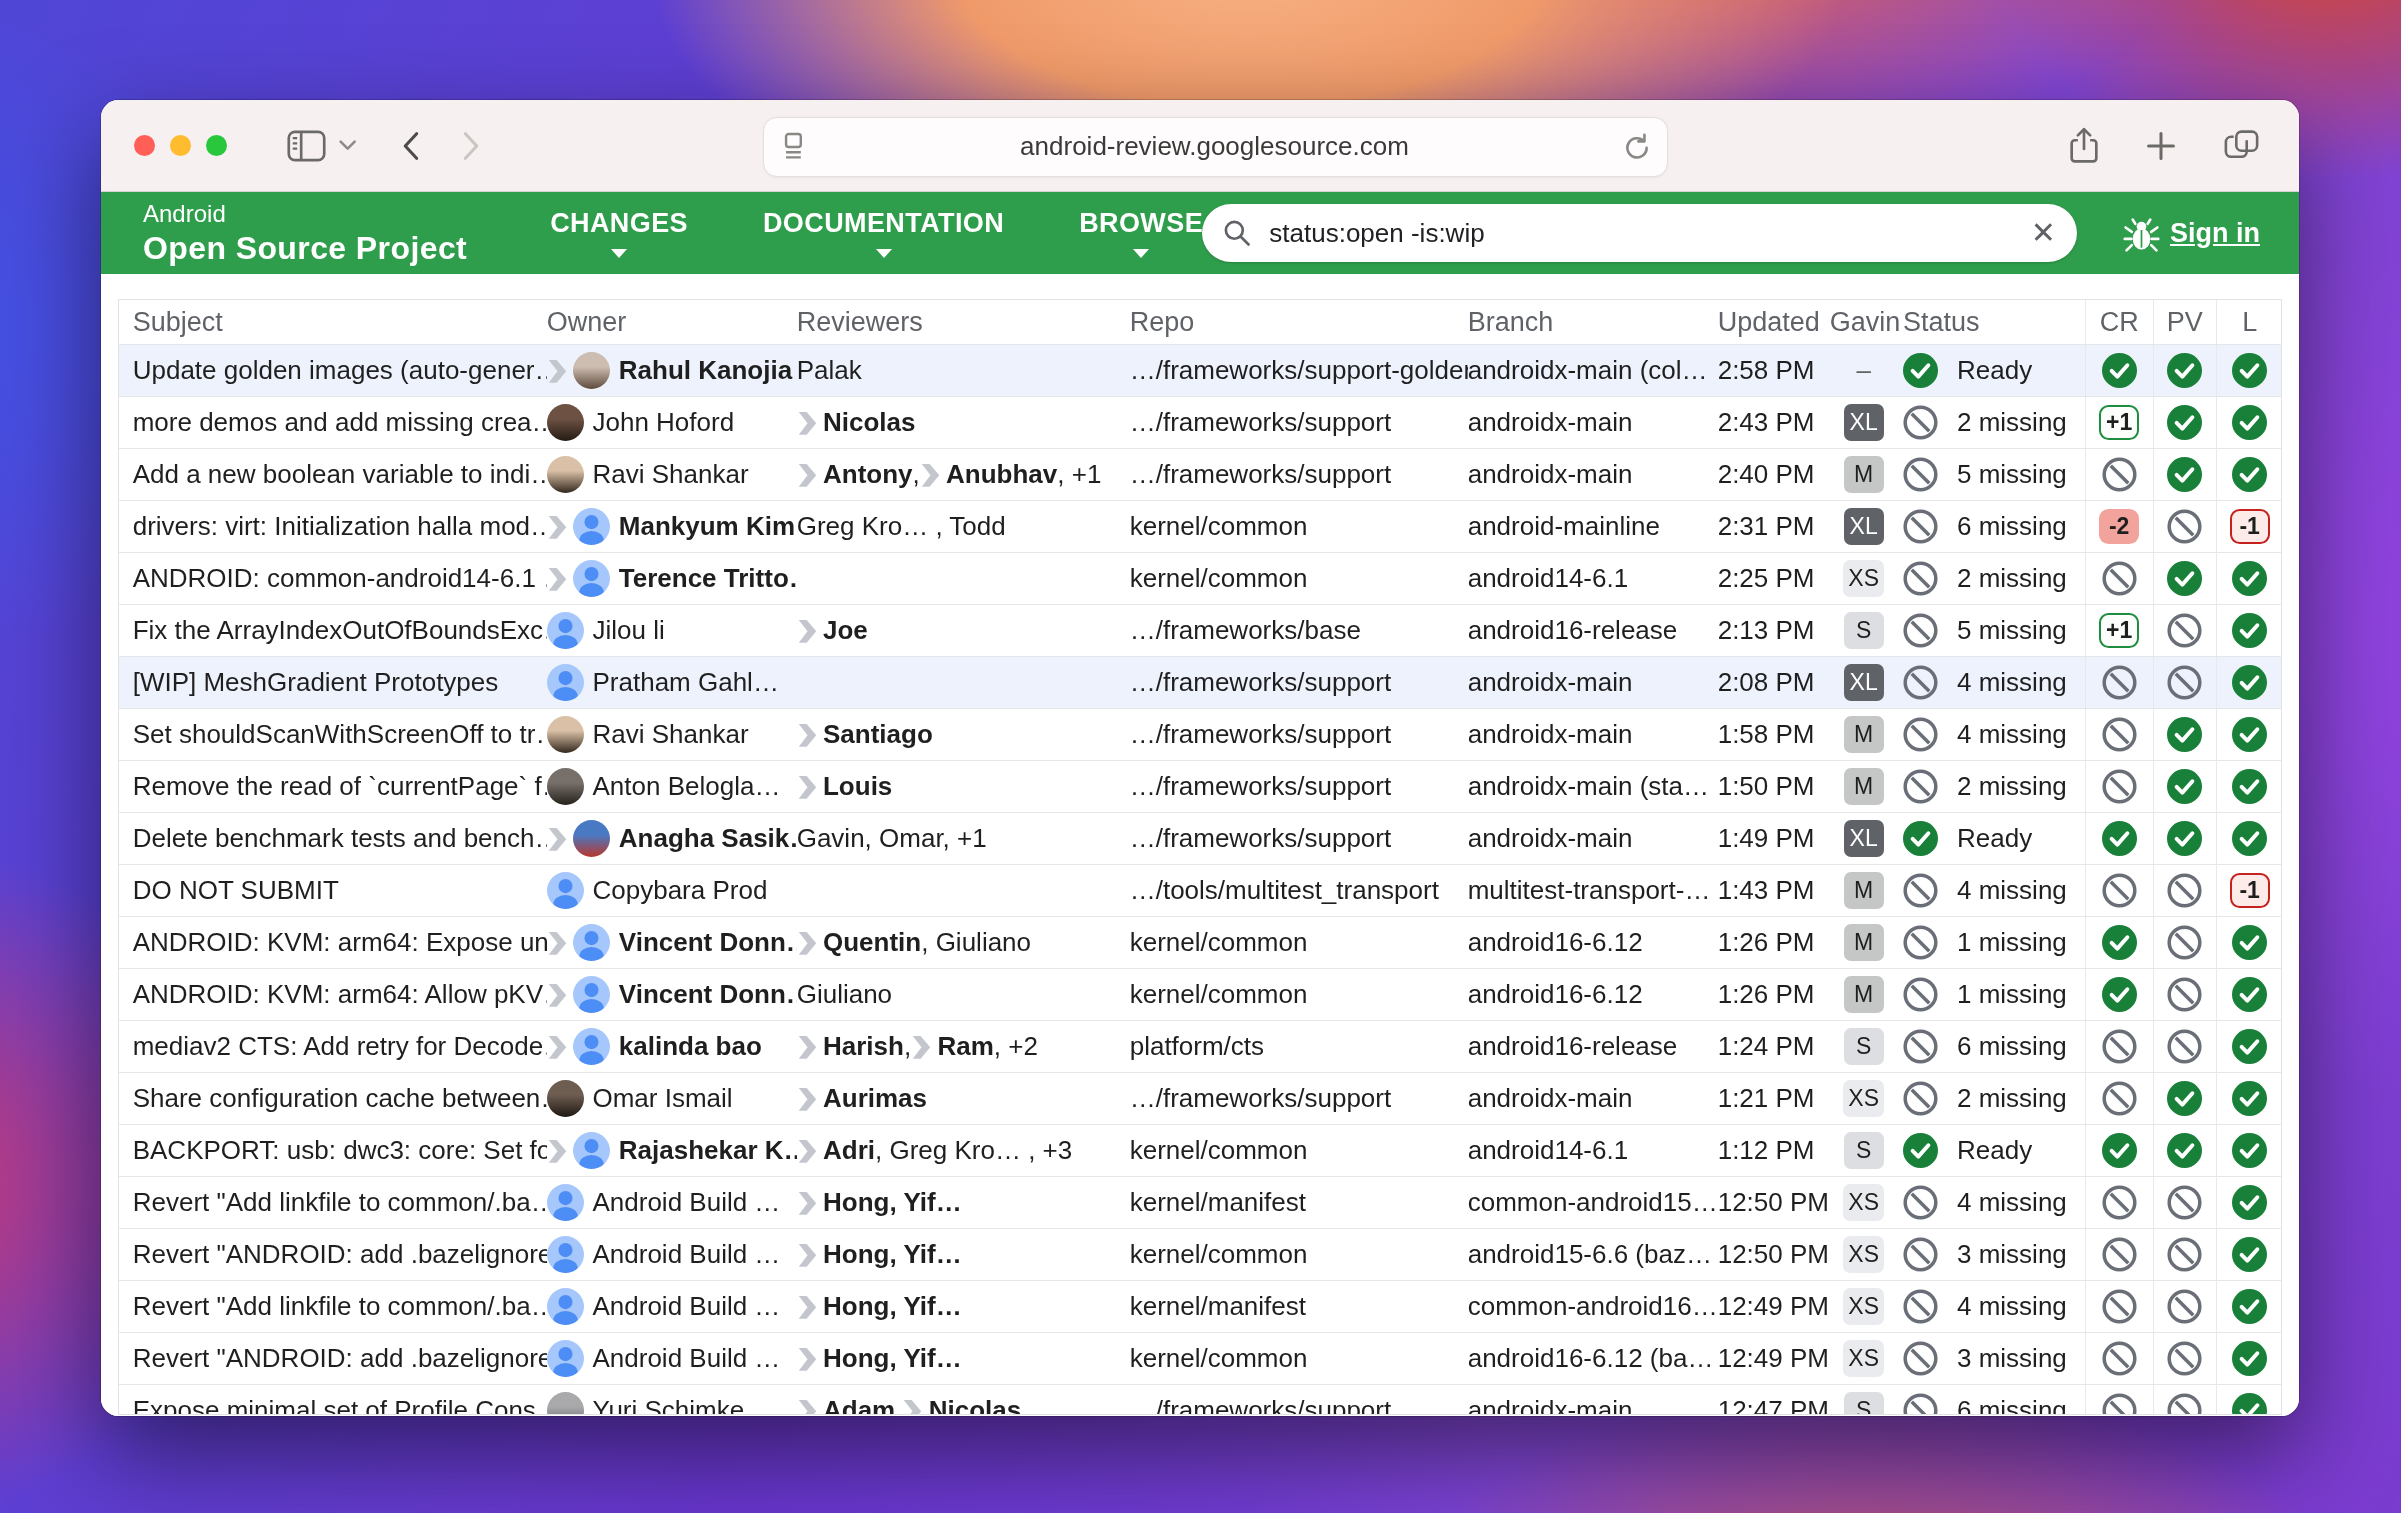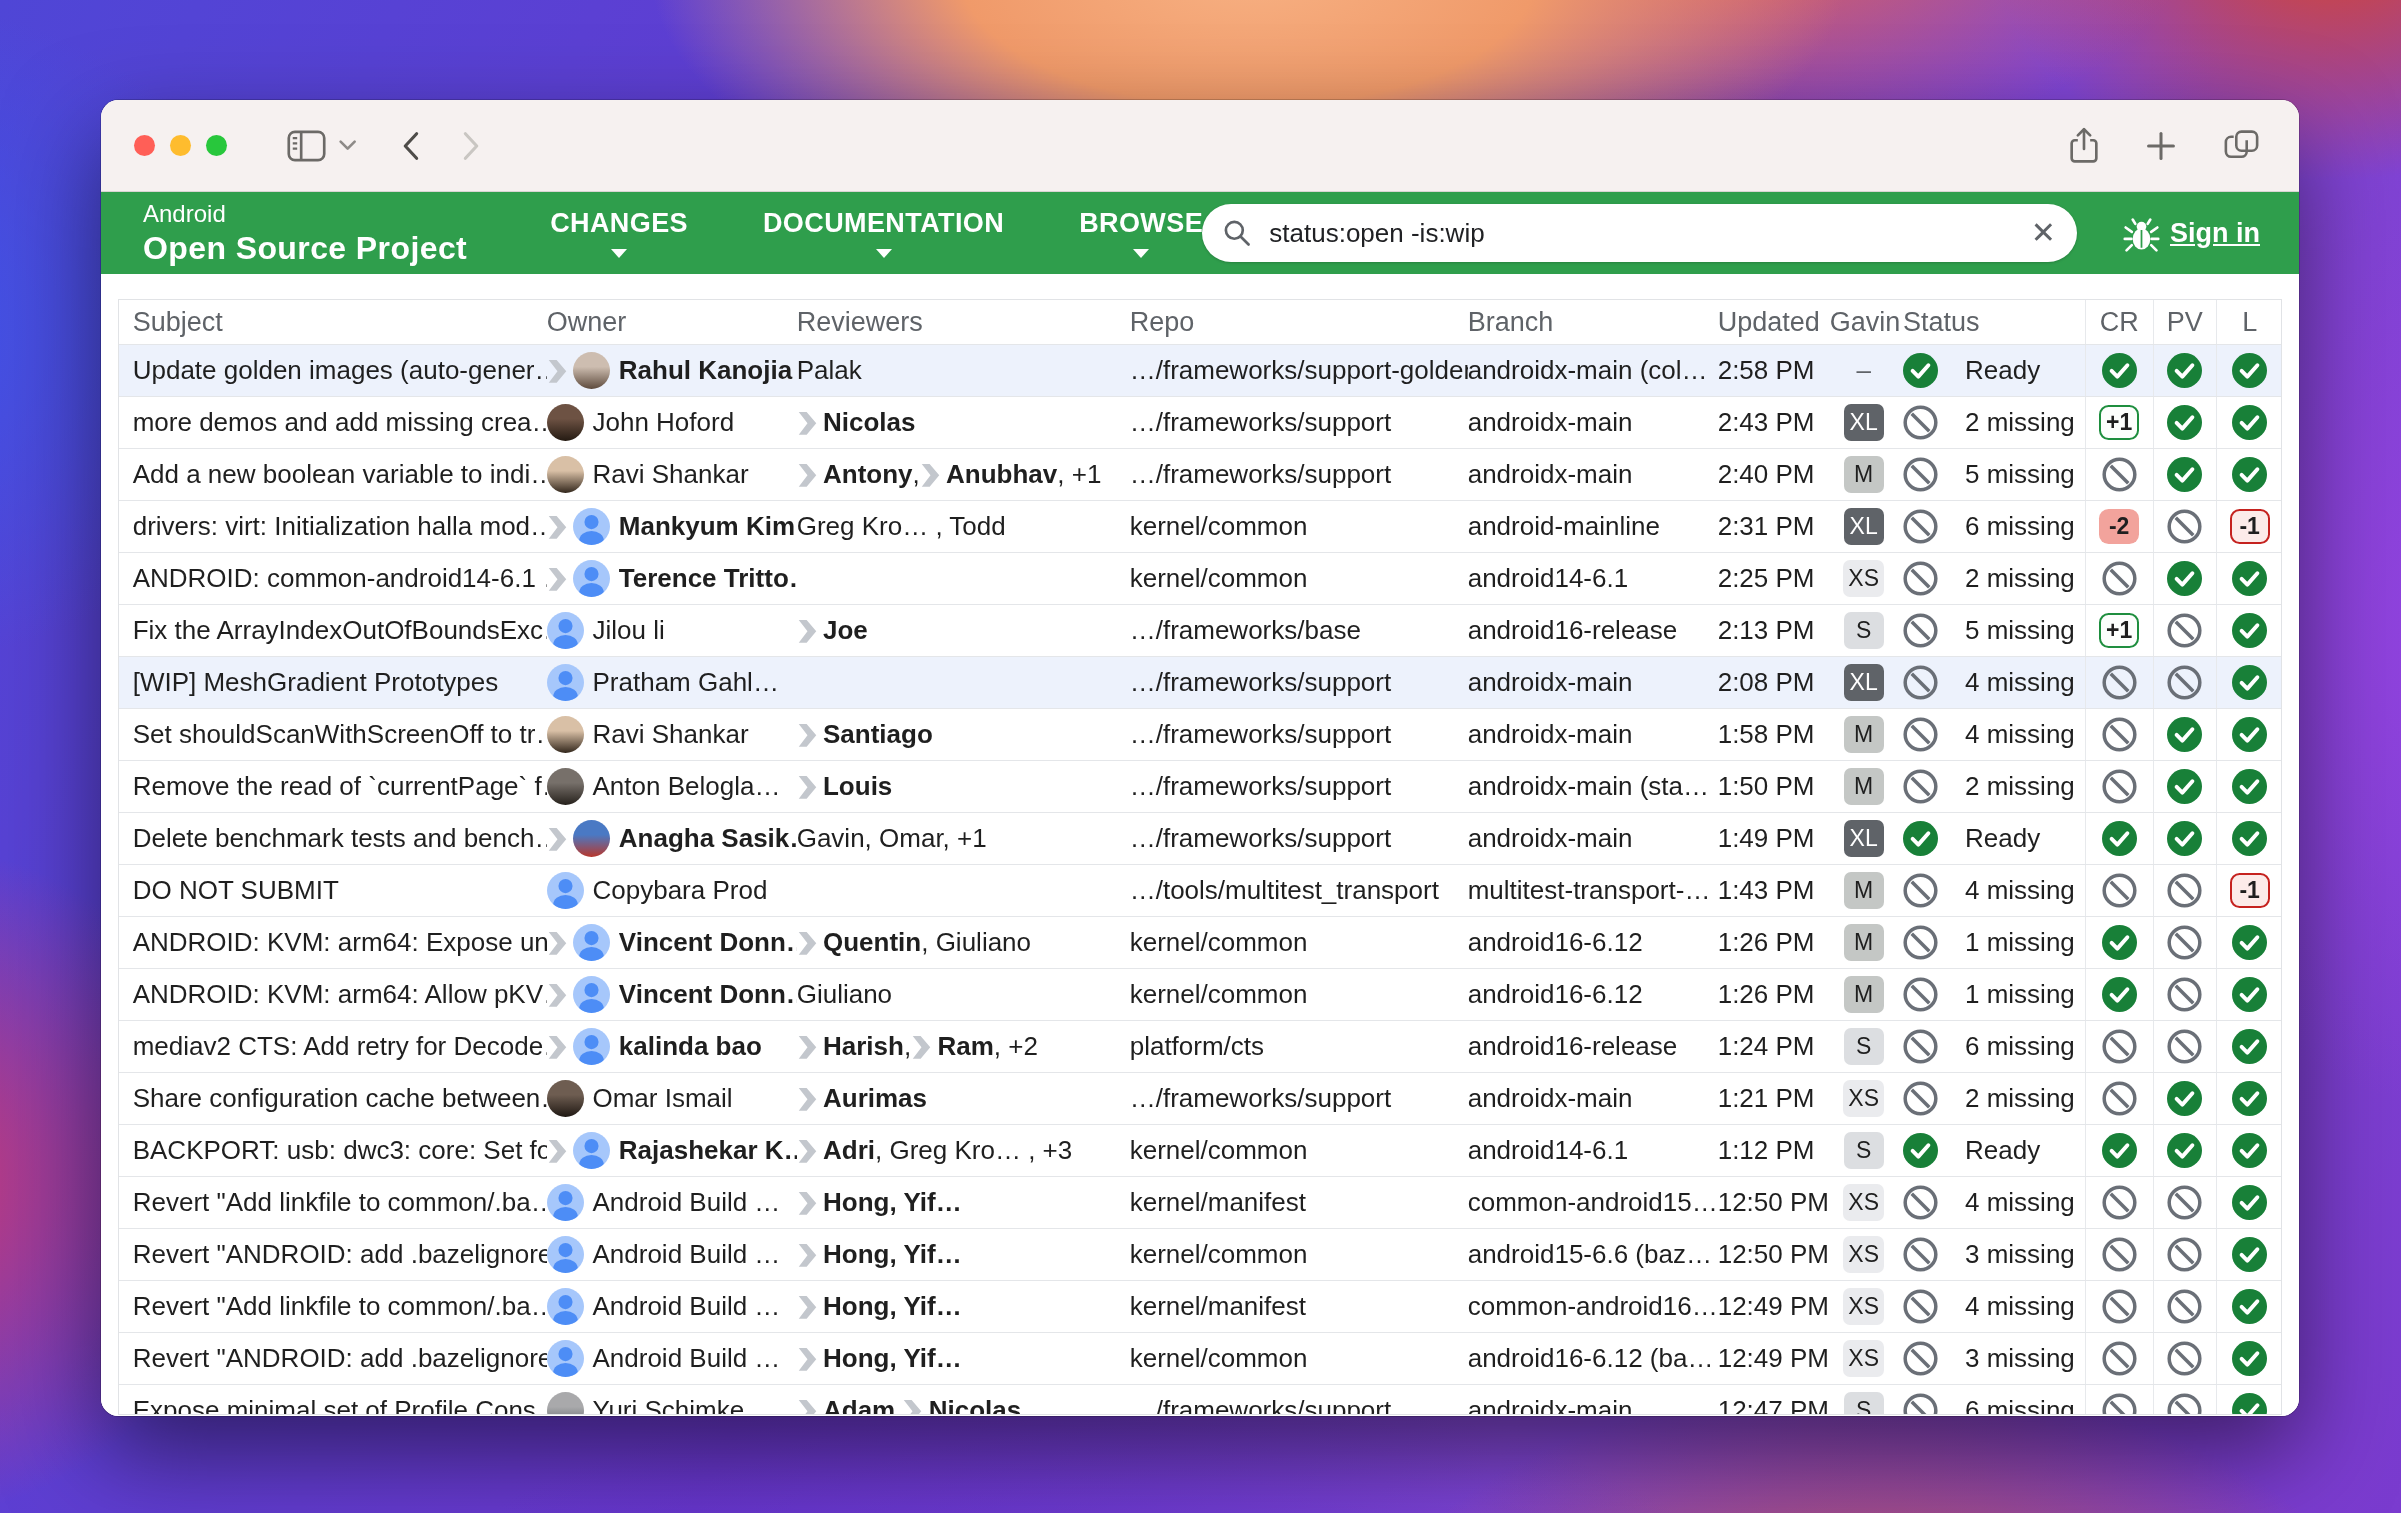--- a/index.html
+++ b/index.html
@@ -73,21 +73,21 @@
   .arrow{display:inline-flex;margin-right:5.3px;flex:none;}
   .avatar{width:37px;height:37px;border-radius:50%;flex:none;overflow:hidden;}
   .c-repo,.c-branch,.c-updated{white-space:nowrap;overflow:hidden;}
   .c-size{text-align:center;}
   .sizebadge{display:inline-block;min-width:40px;height:37px;line-height:37px;border-radius:7px;font-size:23px;text-align:center;padding:0 5.3px;box-sizing:border-box;}
   .size-XL{background:#5f6368;color:#fff;}
   .size-M{background:#c4c7c5;color:#1f1f1f;}
   .size-S{background:#dcdee1;color:#1f1f1f;}
   .size-XS{background:#eaebee;color:#1f1f1f;}
   .size-dash{color:#5f6368;}
-  .c-status{display:flex;align-items:center;gap:27px;padding-left:5.3px;white-space:nowrap;overflow:hidden;}
+  .c-status{display:flex;align-items:center;gap:19px;padding-left:5.3px;white-space:nowrap;overflow:hidden;}
   .c-cr,.c-pv,.c-l{display:flex;align-items:center;justify-content:center;align-self:stretch;border-left:1.8px solid #e7e9ec;}
   .h-cr,.h-pv,.h-l{display:flex;align-items:center;justify-content:center;align-self:stretch;border-left:1.8px solid #e7e9ec;}
   .votebadge{display:inline-block;min-width:40px;height:35px;line-height:35px;border-radius:9.6px;font-size:23px;font-weight:600;text-align:center;box-sizing:border-box;padding:0 3.5px;}
   .vote-p1{border:2.6px solid #1e8e3e;background:#fcfefc;color:#1f1f1f;line-height:30px;}
   .vote-m2{background:#f2a39c;color:#1f1f1f;}
   .vote-m1{border:2.6px solid #c5221f;background:#fcebe9;color:#1f1f1f;line-height:30px;}
   .icon{display:inline-flex;flex:none;}
 </style>
 </head>
 <body>
@@ -118,20 +118,36 @@
       <svg width="21" height="32" viewBox="0 0 24 36">
           <polyline points="19,4 6,18 19,32" fill="none" stroke="#4e4c49" stroke-width="3.6" stroke-linecap="round" stroke-linejoin="round"></polyline>
         </svg>
     </span>
     <span class="tbtn tb-fwd icon">
       <svg width="21" height="32" viewBox="0 0 24 36">
           <polyline points="5,4 18,18 5,32" fill="none" stroke="#c9c6c2" stroke-width="3.6" stroke-linecap="round" stroke-linejoin="round"></polyline>
         </svg>
     </span>
 
+    <div class="urlpill">
+      <span class="reader icon">
+        <svg width="26" height="32" viewBox="0 0 30 36">
+            <rect x="7" y="3" width="17" height="15" rx="3" fill="none" stroke="#8a8885" stroke-width="2.8"></rect>
+            <line x1="7" y1="24" x2="24" y2="24" stroke="#8a8885" stroke-width="2.8"></line>
+            <line x1="7" y1="30" x2="24" y2="30" stroke="#8a8885" stroke-width="2.8"></line>
+          </svg>
+      </span>
+      <span class="urltext">android-review.googlesource.com</span>
+      <span class="reload icon">
+        <svg width="28" height="30" viewBox="0 0 32 34">
+            <path d="M27 18 a11 11 0 1 1 -3.2-7.8" fill="none" stroke="#8a8885" stroke-width="3" stroke-linecap="round"></path>
+            <polyline points="24.5,3 24.5,10.5 17.5,10.5" fill="none" stroke="#8a8885" stroke-width="3" stroke-linecap="round" stroke-linejoin="round"></polyline>
+          </svg>
+      </span>
+    </div>
 
     <div class="tb-right">
       <span class="tbtn icon">
         <svg width="30" height="37" viewBox="0 0 34 42">
             <path d="M10 15 H6.5 A3.5 3.5 0 0 0 3 18.5 v17 A3.5 3.5 0 0 0 6.5 39 h21 a3.5 3.5 0 0 0 3.5 -3.5 v-17 A3.5 3.5 0 0 0 27.5 15 H24" fill="none" stroke="#6c6a67" stroke-width="3"></path>
             <line x1="17" y1="3" x2="17" y2="25" stroke="#6c6a67" stroke-width="3" stroke-linecap="round"></line>
             <polyline points="10,9.5 17,2.5 24,9.5" fill="none" stroke="#6c6a67" stroke-width="3" stroke-linecap="round" stroke-linejoin="round"></polyline>
           </svg>
       </span>
       <span class="tbtn icon">

